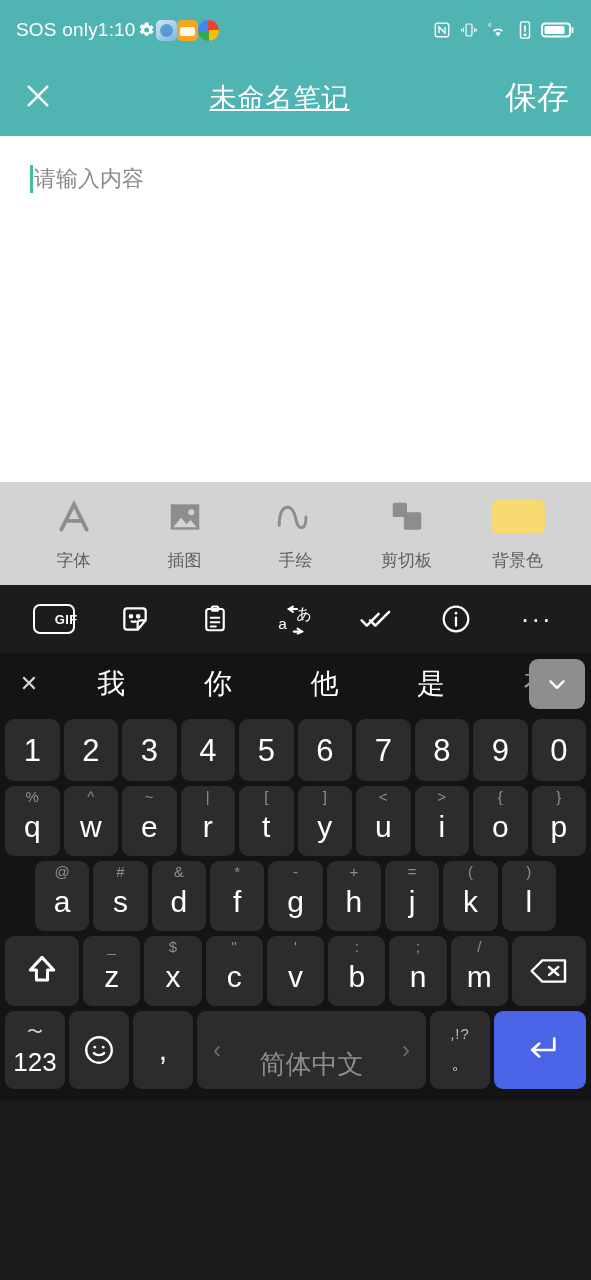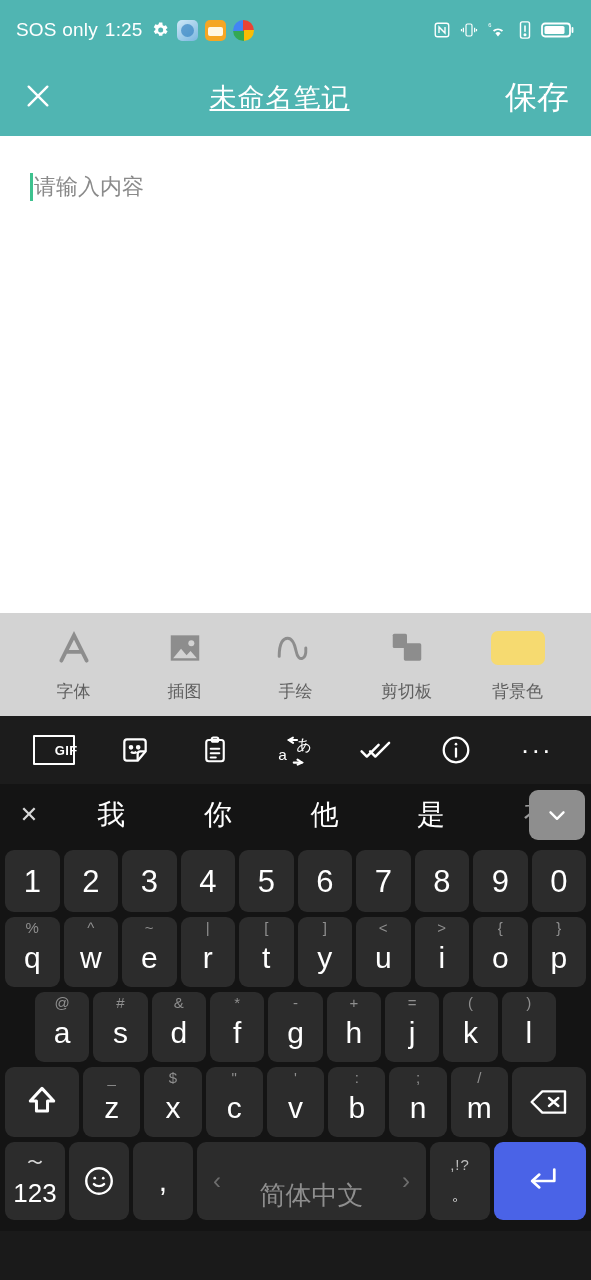--- a/index.html
+++ b/index.html
@@ -9,21 +9,21 @@
     font-family:"Liberation Sans","DejaVu Sans",sans-serif;
     overflow:hidden;
   }
 
   
   .statusbar{
     height:60px; background:#50b5b2;
     display:flex; align-items:center; justify-content:space-between;
     padding:0 16px; color:#fff;
   }
-  .sb-left{ display:flex; align-items:center; gap:7px; }
+  .sb-left{ display:flex; align-items:center; }
   .sb-text{ font-size:19px; letter-spacing:.2px; white-space:nowrap; }
   .sb-right{ display:flex; align-items:center; gap:9px; }
   .ico{ display:inline-flex; align-items:center; justify-content:center; }
 
   .appicon{ width:21px; height:21px; border-radius:5px; display:inline-block; }
   .appicon.blue{ background:linear-gradient(145deg,#cfe8f7,#7ab7e0); position:relative;}
   .appicon.blue:after{content:"";position:absolute;left:4px;top:4px;width:13px;height:13px;border-radius:50%;background:#2f7fc0;opacity:.65;}
   .appicon.orange{ background:#f5a623; position:relative;}
   .appicon.orange:after{content:"";position:absolute;left:3px;top:7px;right:3px;height:9px;background:#fff7e3;border-radius:2px;}
   .appicon.multi{ background:conic-gradient(#ea4335 0 25%,#fbbc05 0 50%,#34a853 0 75%,#4285f4 0 100%);border-radius:50%;}
@@ -32,21 +32,21 @@
   .appbar{
     height:76px; background:#50b5b2;
     display:flex; align-items:center; justify-content:space-between;
     padding:0 22px; color:#fff;
   }
   .appbar-title{ font-size:27px; letter-spacing:1px;text-decoration:underline; }
   .appbar-save{ font-size:32px; }
 
   
   .note{
-    height:477px; background:#fff; position:relative; padding:36px 30px;
+    height:346px; background:#fff; position:relative; padding:28px 30px;
   }
   .note-line{ display:flex; align-items:center; }
   .caret{ width:3px; height:28px; background:#3ec28f; margin-right:1px; }
   .note-placeholder{ font-size:22px; color:#8a8a8a; }
 
   
   .fmtbar{
     height:103px; background:#d3d3d3;
     display:flex; align-items:center; justify-content:space-around;
     padding:0 18px;
@@ -57,21 +57,21 @@
   .swatch{ width:54px; height:34px; background:#f6da70; border-radius:7px; }
 
   
   .imebar{
     height:68px; background:#1c1c1c;
     display:flex; align-items:center; justify-content:space-around;
     padding:0 14px;
   }
   .ime-ico{ color:#fff; display:flex; align-items:center; justify-content:center; width:46px; height:46px; }
   .gifbox{
-    width:42px;height:30px;border:2px solid #fff;border-radius:1px;
+    width:42px;height:30px;border:2px solid #fff;border-radius:7px;
     display:flex;align-items:center;justify-content:center;
     font-size:13px;font-weight:bold;letter-spacing:.5px;color:#fff;padding-left:24px;
   }
   .dots{ font-size:26px; letter-spacing:2px; color:#fff; line-height:.4; }
 
   
   .candbar{
     height:62px; background:#141414; position:relative;
     display:flex; align-items:center;
   }
@@ -119,21 +119,21 @@
   .key.period .pt{ font-size:15px; color:#bdbdbd; letter-spacing:1px; }
   .key.period .pb{ font-size:17px; color:#fff; }
   .key.enter{ flex:0 0 92px; background:#4a63e7; }
 </style>
 </head>
 <body>
 
 <div class="statusbar">
   <div class="sb-left">
     <span class="sb-text">SOS only</span>
-    <span class="sb-text">1:25</span>
+    <span class="sb-text">1:10</span>
     <span class="ico">
       <svg width="20" height="20" viewBox="0 0 24 24" fill="#fff">
           <path d="M19.1 12.9a7.5 7.5 0 000-1.8l2-1.5-2-3.4-2.3.9a7 7 0 00-1.6-.9L14.8 3h-4l-.4 2.2c-.6.2-1.1.5-1.6.9l-2.3-.9-2 3.4 2 1.5a7.5 7.5 0 000 1.8l-2 1.5 2 3.4 2.3-.9c.5.4 1 .7 1.6.9l.4 2.2h4l.4-2.2c.6-.2 1.1-.5 1.6-.9l2.3.9 2-3.4-2-1.5zM12.8 15a3 3 0 110-6 3 3 0 010 6z"></path>
         </svg>
     </span>
     <span class="appicon blue"></span>
     <span class="appicon orange"></span>
     <span class="appicon multi"></span>
   </div>
   <div class="sb-right">

